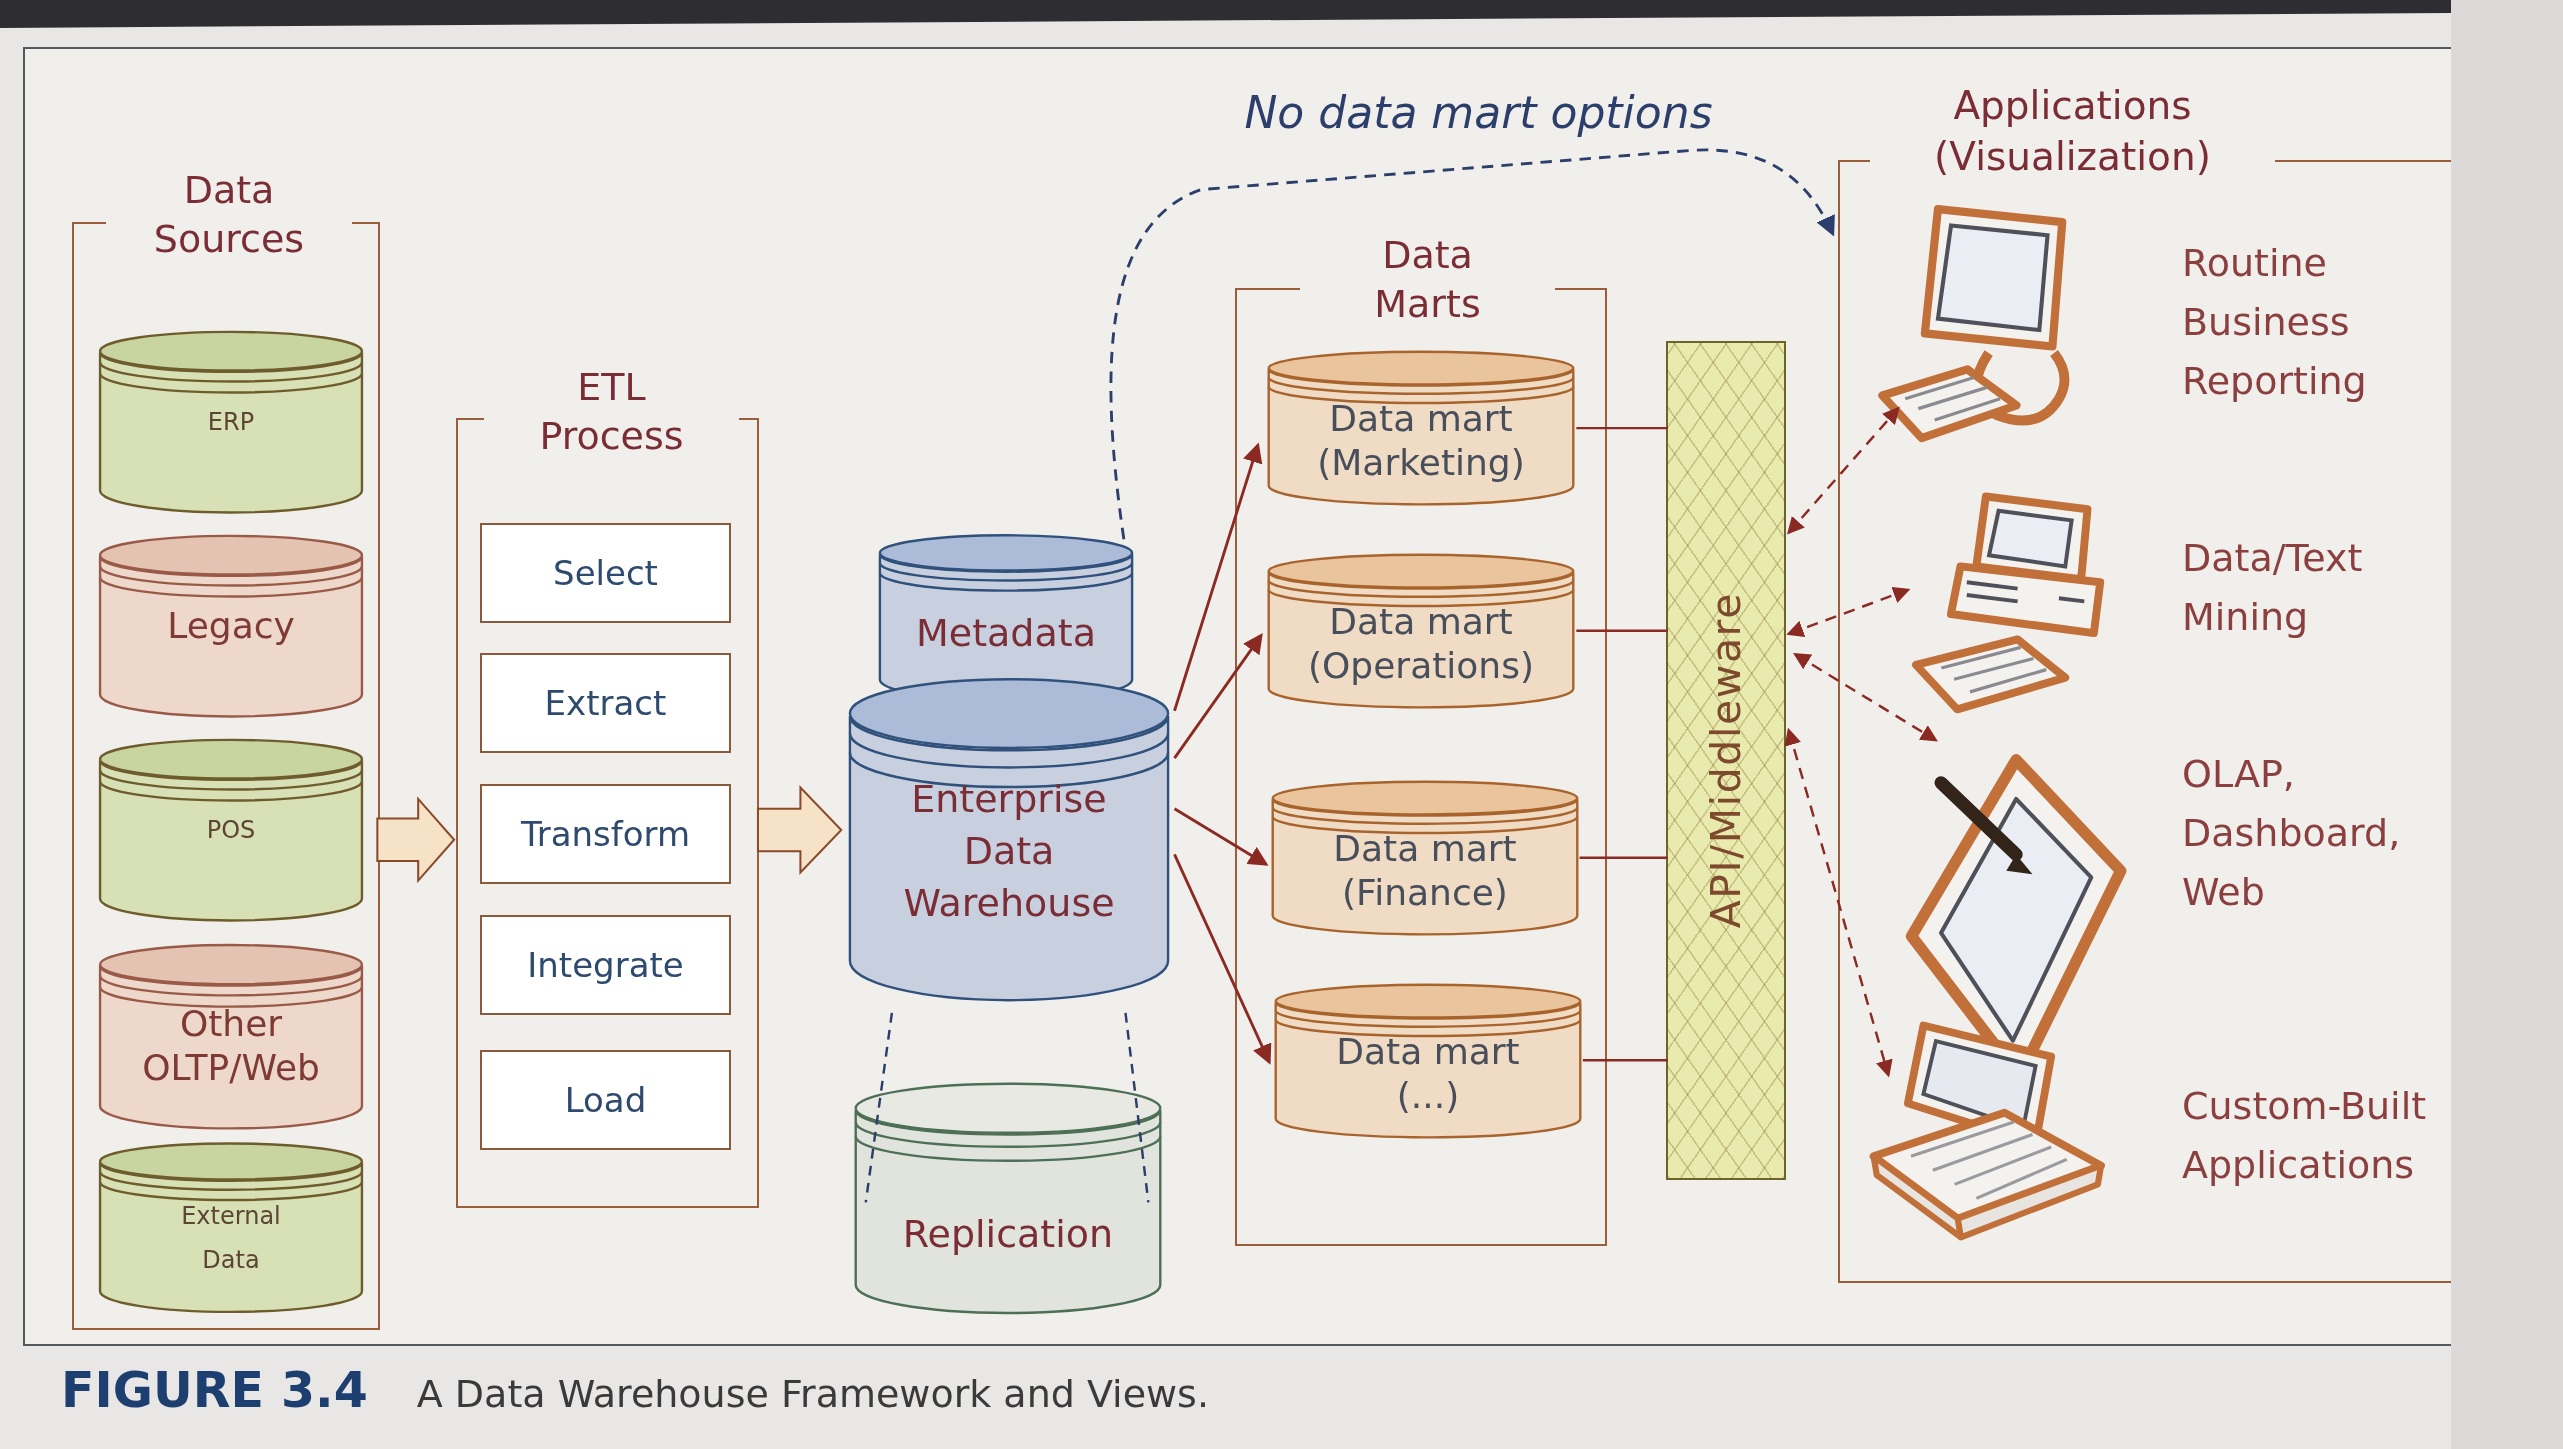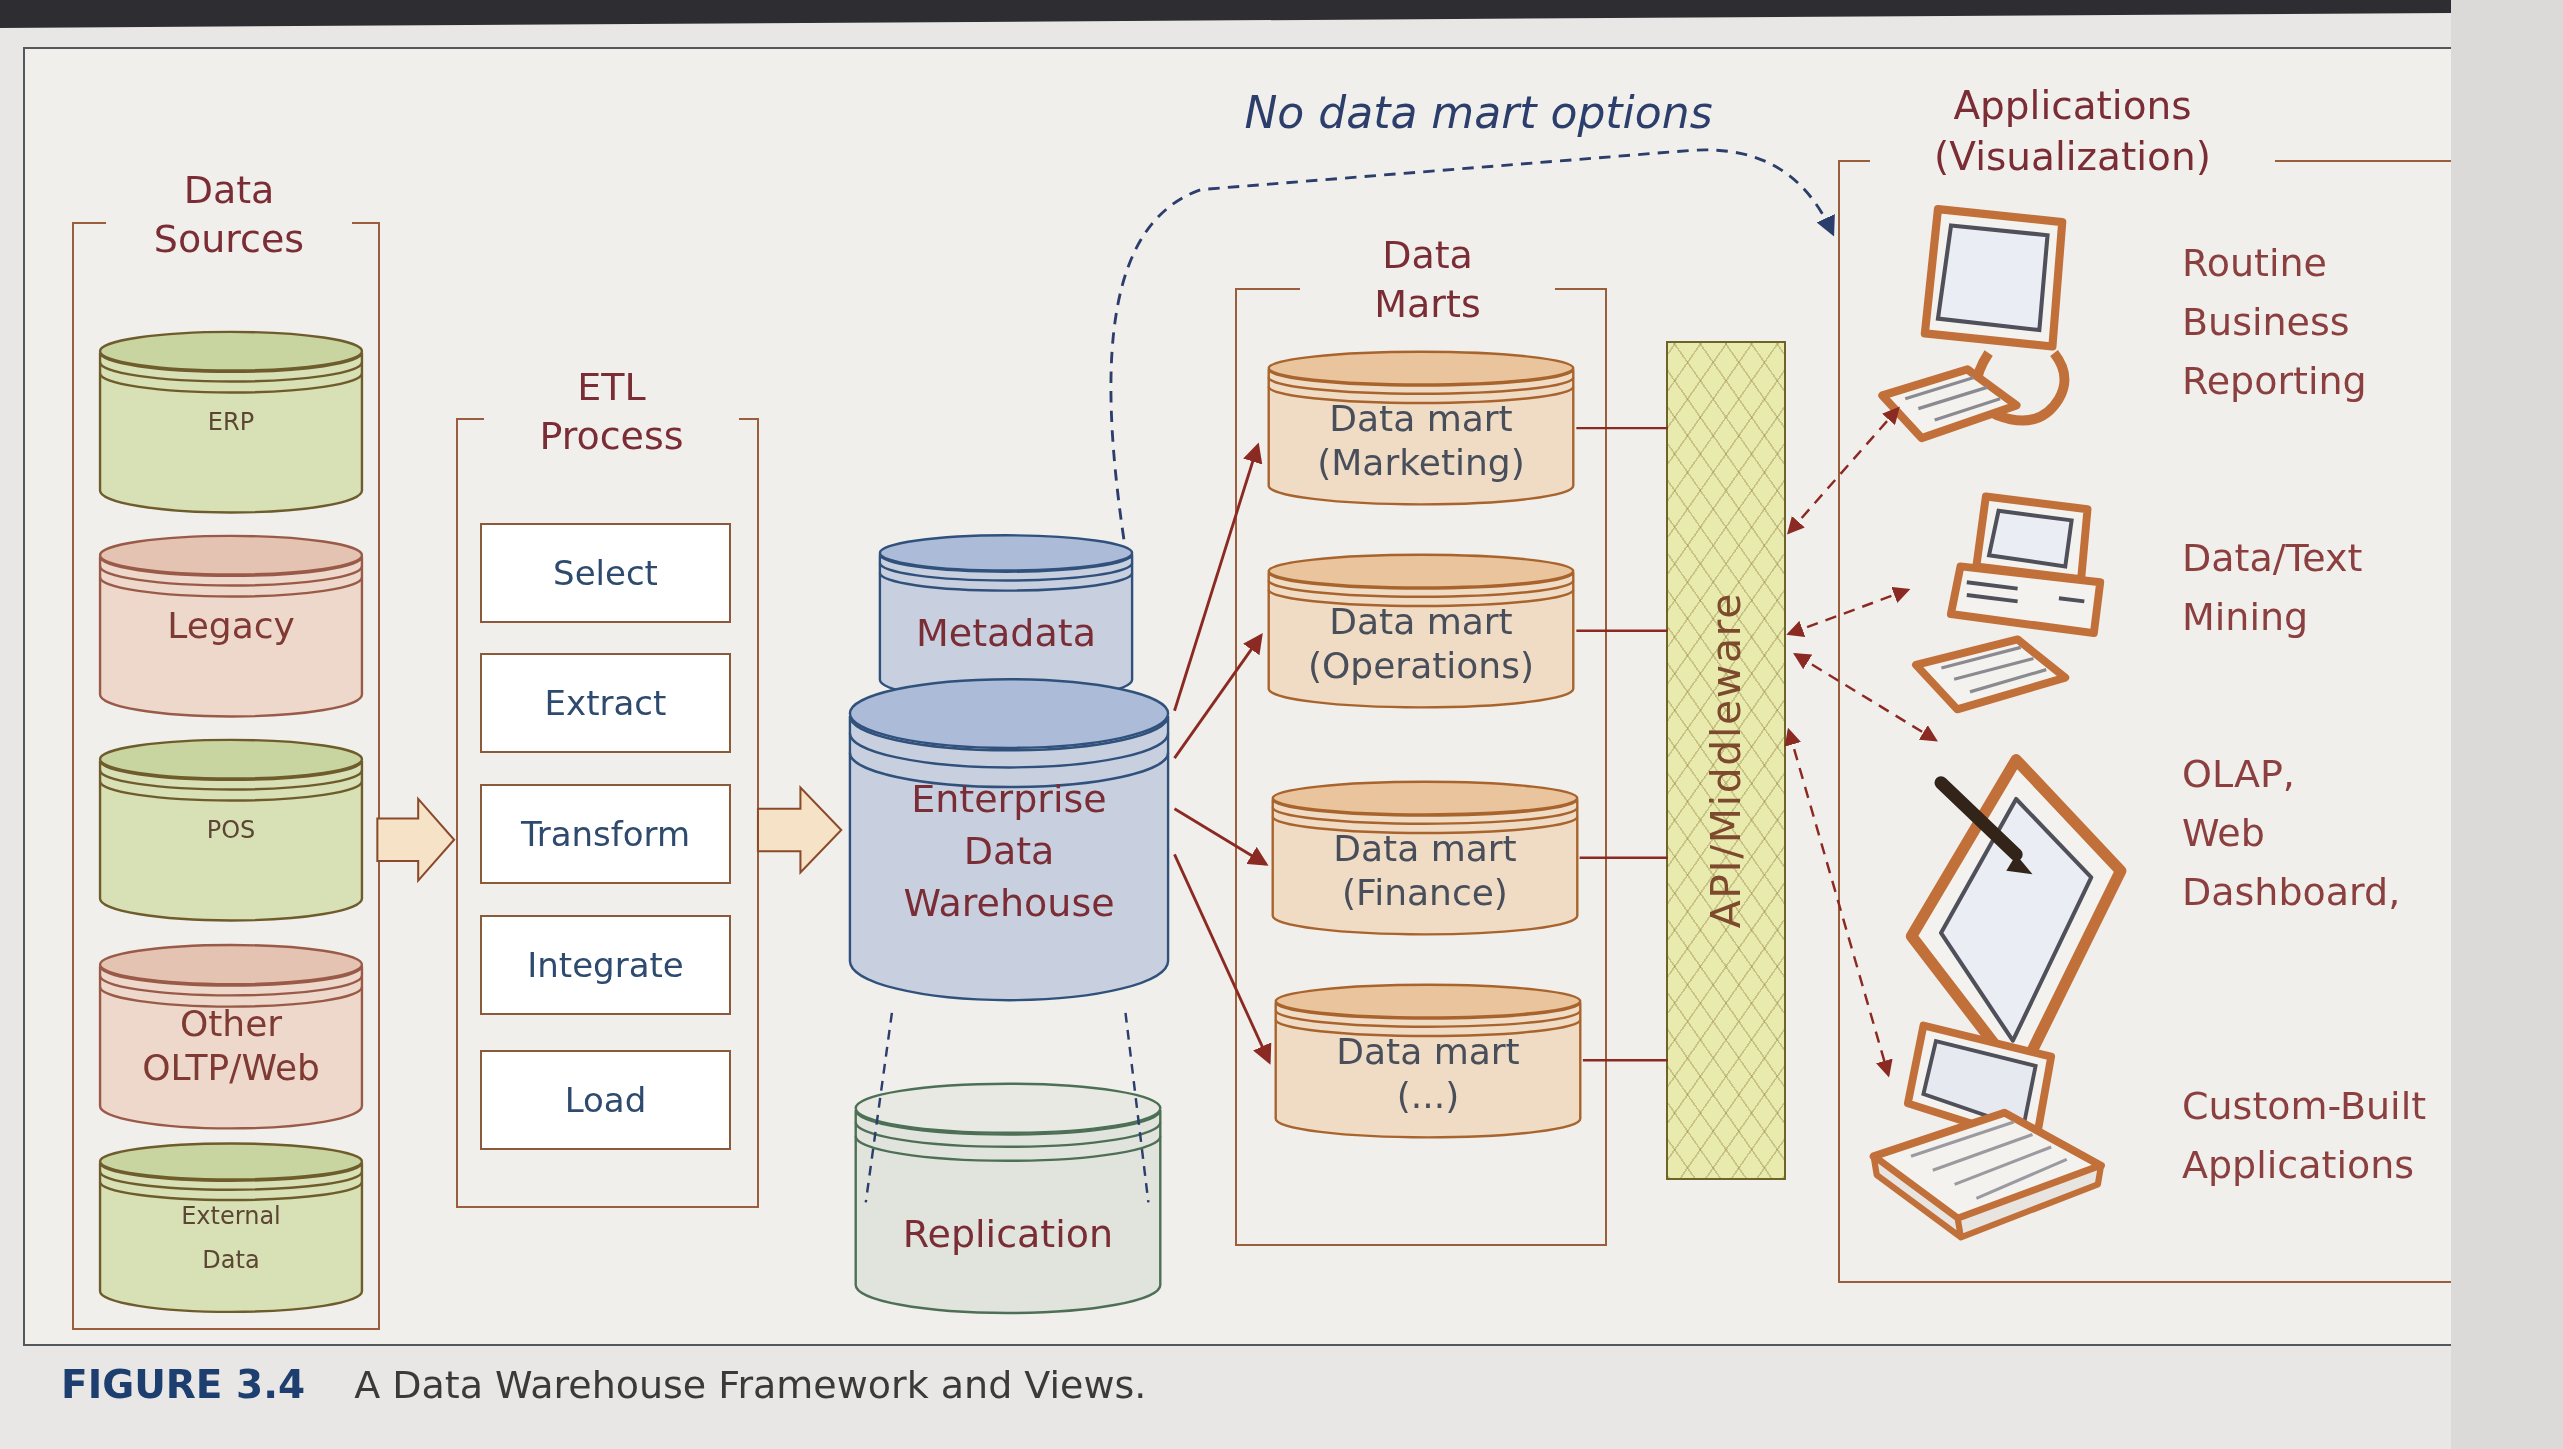--- a/index.html
+++ b/index.html
@@ -53,21 +53,21 @@
          color:#7d4a2e; font-size:41px; letter-spacing:1.6px;}
   
   .nodm{position:absolute; left:1209px; top:87px; width:539px; text-align:center;
         color:#2c3e6b; font-size:44px; font-style:italic;}
   
   .applbl{position:absolute; left:2182px; width:310px; color:#8b3f3f;
           font-size:38px; line-height:59px;}
   .appicon{position:absolute;}
   
   .cap{position:absolute; top:1362px; left:61px; font-size:38px; color:#3a3a3a;}
-  .cap b{color:#1d3f70; font-size:39px; font-weight:bold; margin-right:49px;}
+  .cap b{color:#1d3f70; font-size:49px; font-weight:bold; margin-right:49px;}
   svg.overlay{position:absolute; inset:0; width:2563px; height:1450px;
               pointer-events:none; z-index:8;}
 </style>
 </head>
 <body>
 
 <div id="stage">
   <div class="frame"></div>
   <div class="page-edge"></div>
 
@@ -280,22 +280,22 @@
     <div>Routine</div>
     <div>Business</div>
     <div>Reporting</div>
   </div>
   <div class="applbl" style="top:529px;">
     <div>Data/Text</div>
     <div>Mining</div>
   </div>
   <div class="applbl" style="top:745px;">
     <div>OLAP,</div>
+    <div>Dashboard,</div>
     <div>Web</div>
-    <div>Dashboard,</div>
   </div>
   <div class="applbl" style="top:1077px;">
     <div>Custom-Built</div>
     <div>Applications</div>
   </div>
 
   <svg class="overlay" viewBox="0 0 3138 1775" width="2563" height="1450">
     <defs>
       <marker id="mRed" viewBox="0 0 10 10" refX="8.5" refY="5" markerWidth="7" markerHeight="7" orient="auto-start-reverse">
         <path d="M0,0 L10,5 L0,10 Z" fill="#8b2a22"></path>

